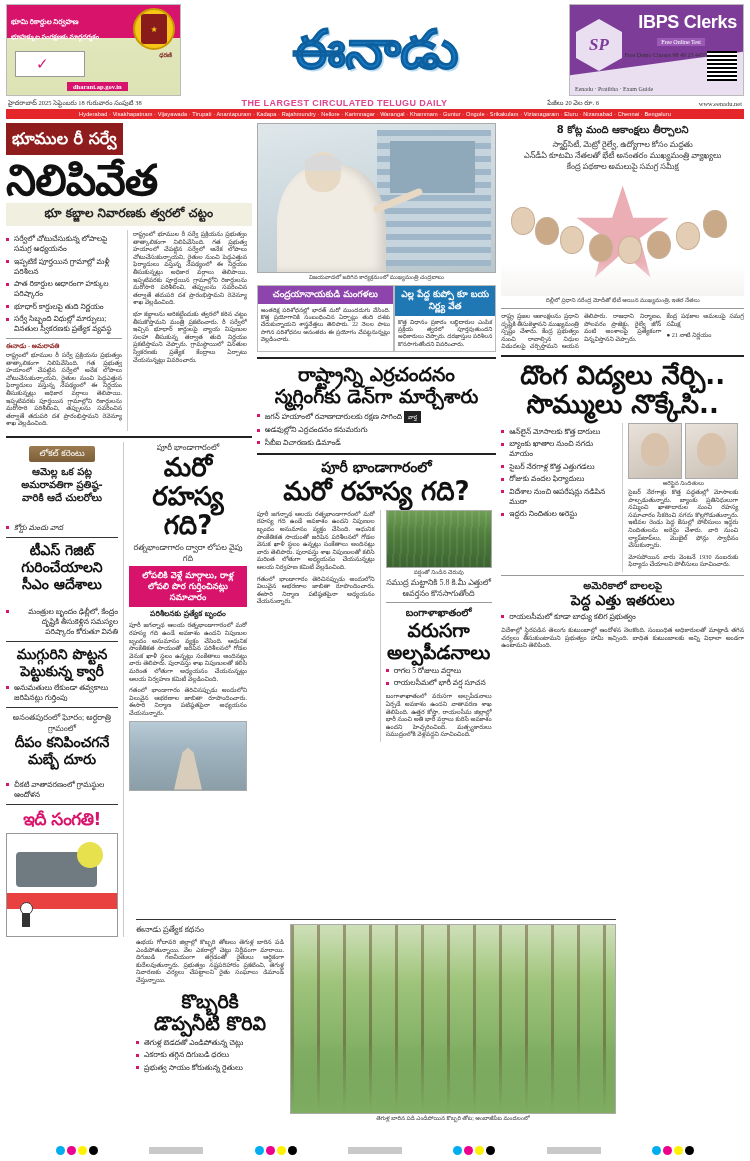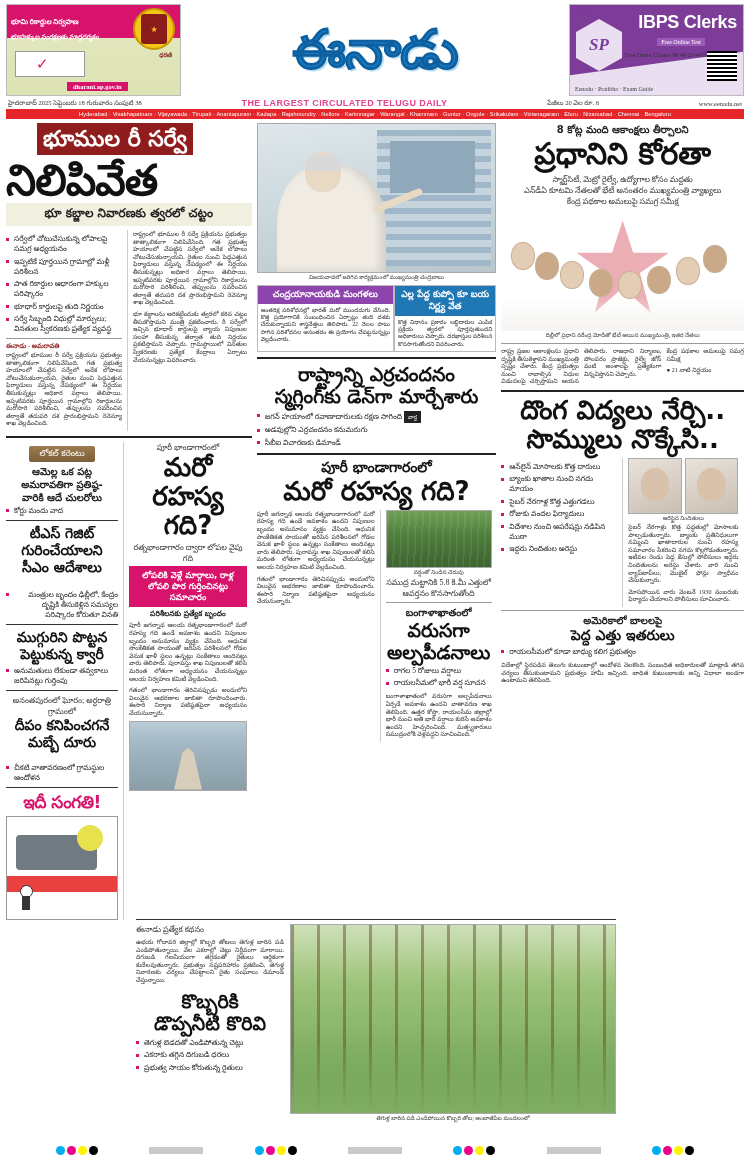--- a/index.html
+++ b/index.html
@@ -80,22 +80,22 @@
   .main-grid { display:flex; gap:5px; margin-top:4px; }
   .col-l { width:246px; }
   .col-m { width:240px; }
   .col-r { width:243px; }
 
   .rule { border-top:1px solid #333; margin:4px 0; }
   .rule-thin { border-top:1px solid #999; margin:3px 0; }
 
   
   .kicker-red {
-    background:#8f1d1d; color:#fff; font-weight:bold; font-size:22px; line-height:26px;
-    padding:3px 6px; display:inline-block; font-family:"DejaVu Sans",sans-serif;margin-left:31px;
+    background:#8f1d1d; color:#fff; font-weight:bold; font-size:16px; line-height:26px;
+    padding:3px 6px; display:inline-block; font-family:"DejaVu Sans",sans-serif;
   }
   .mega {
     font-size:43px; line-height:46px; font-weight:bold; color:#111;
     font-family:"DejaVu Sans",sans-serif; letter-spacing:-1px; margin:2px 0 0 0;
   }
   .subhead-band {
     background:#f1efe0; font-size:12px; font-weight:bold; color:#222;
     padding:3px 4px; text-align:center; font-family:"DejaVu Sans",sans-serif;
   }
   .h-big { font-size:26px; line-height:29px; font-weight:bold; font-family:"DejaVu Sans",sans-serif; color:#111; text-align:center;}
@@ -288,21 +288,21 @@
 
       <div class="sec-divider"></div>
 
       <div style="width:118px; float:left; padding-right:5px; border-right:1px solid #ccc;">
         <div style="text-align:center; margin-bottom:3px;">
           <span class="badge-brown">లోకల్ కరెంటు</span>
         </div>
         <div class="h-xs">ఆమెల్ల ఒక పట్ల</div>
         <div class="h-xs">అమరావతిగా ప్రతిష్ఠ-</div>
         <div class="h-xs">వారికి ఆదే చులరోలు</div>
-        <ul class="bullets" style="margin-top:2px;">
+        <ul class="bullets" style="margin-top:19px;font-style:italic;">
           <li>కోర్టు మందు వాద</li>
         </ul>
         <div class="rule"></div>
         <div class="h-sm">టీఎస్ గెజిట్</div>
         <div class="h-sm">గురించేయాలని</div>
         <div class="h-sm">సీఎం ఆదేశాలు</div>
         <ul class="bullets" style="margin-top:14px;text-align:right;">
           <li>మంత్రుల బృందం ఢిల్లీలో, కేంద్రం దృష్టికి తీసుకెళ్లిన సమస్యల పరిష్కారం కోరుతూ వినతి</li>
         </ul>
         <div class="rule"></div>
@@ -407,21 +407,20 @@
           </div>
         </div>
       </div>
 
     </div>
 
     <div class="col-r">
 
       <div>
         <div class="h-xs">8 కోట్ల మంది ఆకాంక్షలు తీర్చాలని</div>
-        <div class="h-big" style="font-size:30px;line-height:34px;margin-top:1px;">ప్రధానిని కోరతా</div>
         <div class="eyebrow" style="margin-top:3px;">స్మార్ట్‌సిటీ, మెట్రో రైల్వే, ఉద్యోగాల కోసం మద్దతు</div>
         <div class="eyebrow">ఎన్‌డీఏ కూటమి నేతలతో భేటీ అనంతరం ముఖ్యమంత్రి వ్యాఖ్యలు</div>
         <div class="eyebrow">కేంద్ర పథకాల అమలుపై సమగ్ర సమీక్ష</div>
       </div>
 
       <div class="photo collage" style="height:120px;margin-top:4px;border:none;">
         <div class="star"></div>
         <div class="f" style="left:4%;  top:26%;"></div>
         <div class="f dark" style="left:14%; top:34%;"></div>
         <div class="f" style="left:24%; top:42%;"></div>

